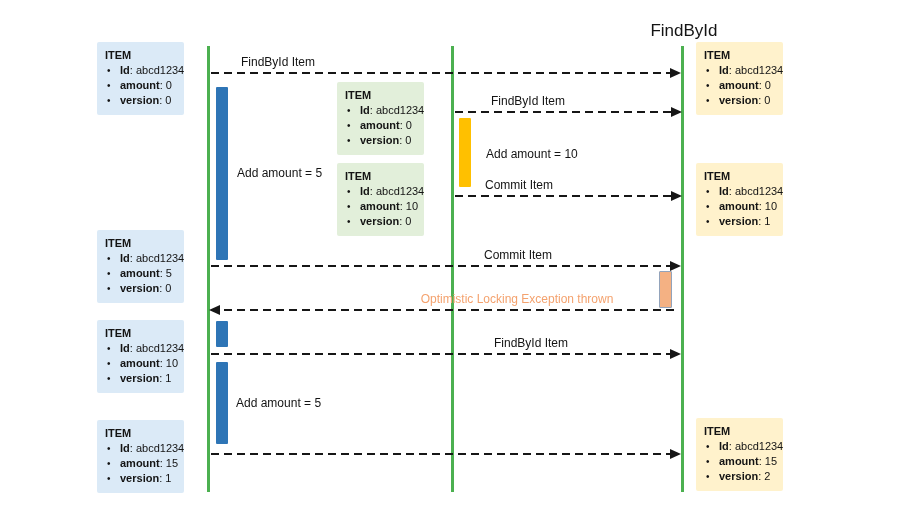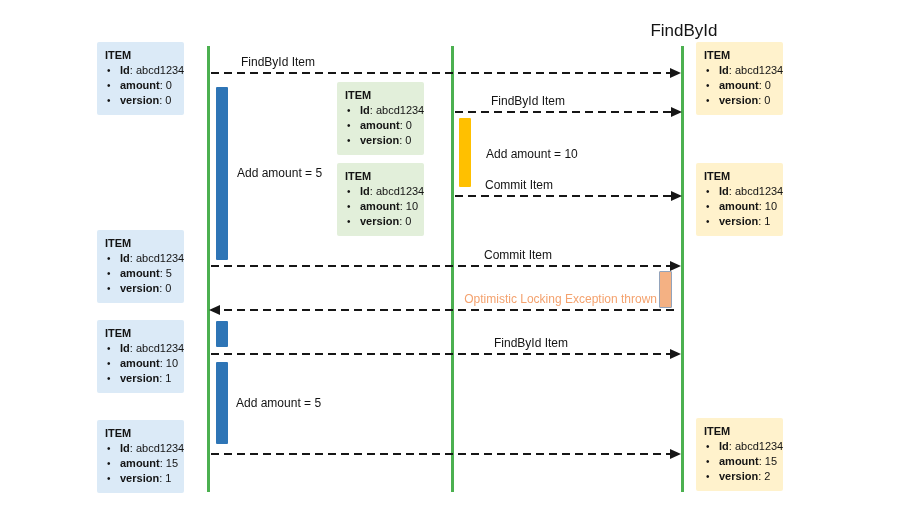--- a/index.html
+++ b/index.html
@@ -79,21 +79,21 @@
 
   <div class="arrow" style="left:211px;top:265px;width:468px;">
     <div class="dash"></div>
     <div class="head right"></div>
     <div class="msg-label" style="left:273px;width:140px;">Commit Item</div>
   </div>
 
   <div class="arrow" style="left:211px;top:309px;width:468px;">
     <div class="dash"></div>
     <div class="head left"></div>
-    <div class="msg-label exception" style="left:166px;width:280px;text-align:right;">Optimistic Locking Exception thrown</div>
+    <div class="msg-label exception" style="left:166px;width:280px;text-align:center;">Optimistic Locking Exception thrown</div>
   </div>
 
   <div class="arrow" style="left:211px;top:353px;width:468px;">
     <div class="dash"></div>
     <div class="head right"></div>
     <div class="msg-label" style="left:283px;width:140px;">FindById Item</div>
   </div>
 
   <div class="arrow" style="left:211px;top:453px;width:468px;">
     <div class="dash"></div>

